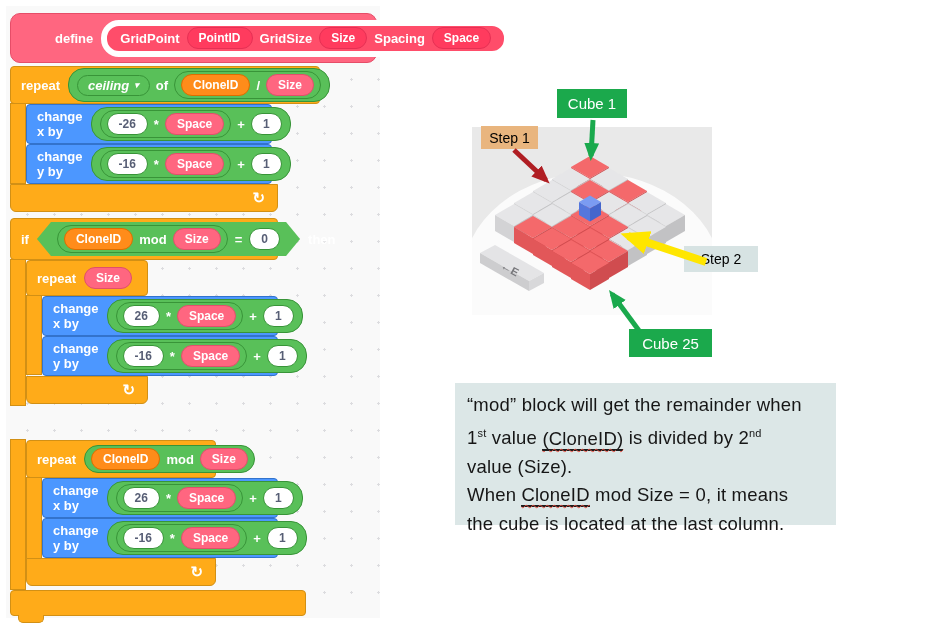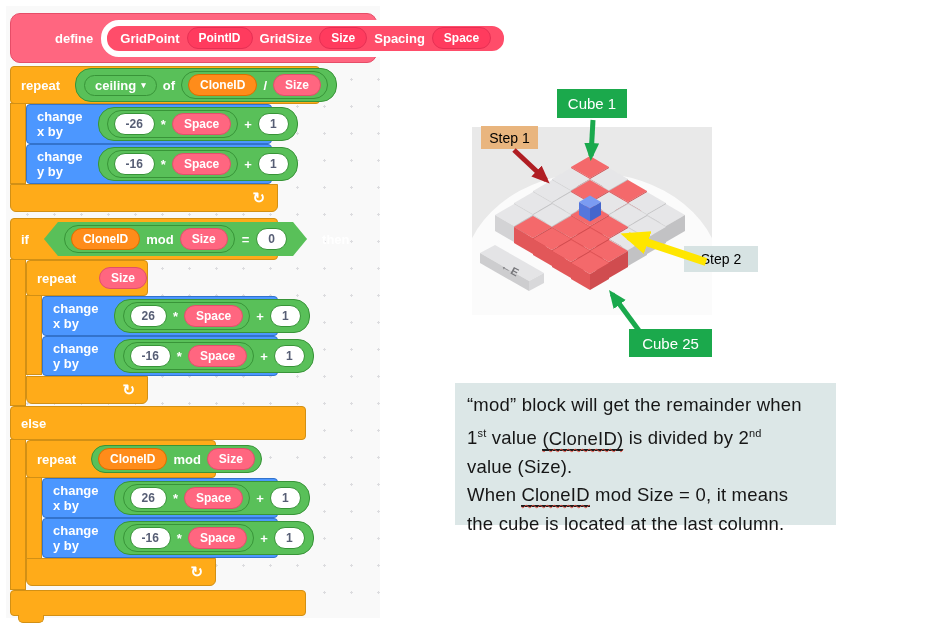--- a/index.html
+++ b/index.html
@@ -11,39 +11,39 @@
   .workspace { position:absolute; left:6px; top:6px; width:374px; height:612px;
     background-color:#f9f9f9;
     background-image:radial-gradient(#dcdcdf 1.1px, transparent 1.3px);
     background-size:27px 27px; background-position:8px 6px; }
 
   .blk { position:absolute; display:flex; align-items:center;
          font-size:13px; font-weight:600; color:#fff; }
   .orange { background:#ffab19; border:1px solid #d29015; }
   .blue   { background:#4c97ff; border:1px solid #3373cc; }
   .r4 { border-radius:4px; }
-  .padl { padding-left:10px; gap:15px;justify-content:space-between; }
+  .padl { padding-left:10px; gap:8px; }
 
   .define-hat { left:10px; top:13px; width:367px; height:50px; background:#ff6680;
     border:1px solid #e64d68; border-radius:10px; gap:8px; padding-left:10px; }
   .define-proto { display:flex; align-items:center; gap:7px; background:#ff4d6a;
     border:6px solid #ffffff; border-radius:18px; height:37px; padding:0 13px; }
   .oval { display:inline-flex; align-items:center; justify-content:center;
     border-radius:999px; padding:3px 11px; font-size:12px; font-weight:600; }
   .oval-def   { background:#ff3b5e; border:1px solid #e63054; color:#fff; }
   .oval-pink  { background:#ff6680; border:1px solid #e0506b; color:#fff; }
   .oval-var   { background:#ff8c1a; border:1px solid #db6e00; color:#fff; }
   .oval-white { background:#ffffff; border:1px solid #389438; color:#575e75; min-width:30px; }
 
   .pill { display:flex; align-items:center; gap:6px; background:#59c059;
     border:1px solid #389438; border-radius:16px; padding:2px 8px; color:#fff; }
   .pill-inner { display:flex; align-items:center; gap:6px; background:#59c059;
     border:1px solid #389438; border-radius:14px; padding:2px 6px; }
   .dropdown { display:flex; align-items:center; gap:5px; background:#59c059;
-    border:1px solid #389438; border-radius:13px; padding:2px 10px; }
+    border:1px solid #389438; border-radius:13px; padding:2px 10px;font-style:italic; }
   .caret { font-size:9px; }
 
   .hex-wrap { position:relative; display:flex; align-items:center; height:34px; }
   .hex { display:flex; align-items:center; gap:7px; background:#59c059;
     height:34px; padding:0 20px;
     clip-path:polygon(14px 0, calc(100% - 14px) 0, 100% 50%, calc(100% - 14px) 100%, 14px 100%, 0 50%); }
 
   .loop-arrow { position:absolute; right:12px; top:50%; transform:translateY(-52%);
     font-size:15px; font-weight:700; color:#fff; }
   .stub { position:absolute; background:#ffab19; border:1px solid #d29015;
@@ -182,23 +182,20 @@
         </span>
         <span>+</span>
         <span class="oval oval-white">1</span>
       </span>
     </div>
 
     <div class="blk orange" style="left:20px; top:370px; width:122px; height:28px; border-radius:0 0 6px 6px;">
       <span class="loop-arrow">↻</span>
     </div>
 
-    <div class="blk orange r4 padl" style="left:4px; top:400px; width:296px; height:34px;">
-      <span>else</span>
-    </div>
     <div class="blk orange" style="left:4px; top:433px; width:16px; height:151px;"></div>
 
     <div class="blk orange r4 padl" style="left:20px; top:434px; width:190px; height:38px;">
       <span>repeat</span>
       <span class="pill-inner">
         <span class="oval oval-var">CloneID</span>
         <span>mod</span>
         <span class="oval oval-pink">Size</span>
       </span>
     </div>

